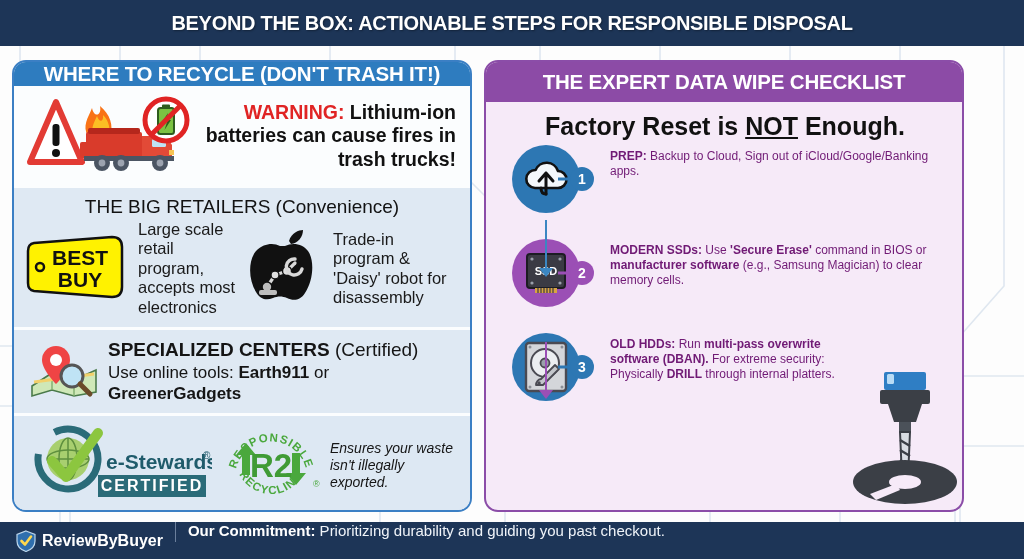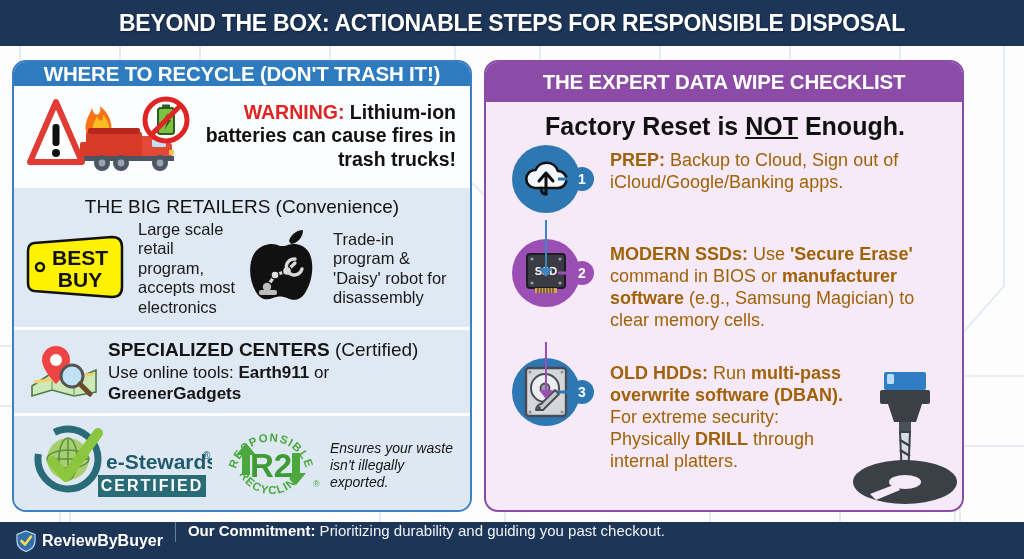--- a/index.html
+++ b/index.html
@@ -36,21 +36,21 @@
     width: 1024px;
     height: 46px;
     background: #1d3557;
     display: flex;
     align-items: center;
     justify-content: center;
     z-index: 5;
   }
   .top-header .title {
     color: #ffffff;
-    font-size: 23px;
+    font-size: 20px;
     font-weight: bold;
     letter-spacing: -0.3px;
     white-space: nowrap;
     text-shadow: 1px 1px 2px rgba(0,0,0,.35);
   }
 
   
   .panels {
     position: absolute;
     left: 0; top: 46px;
@@ -175,23 +175,23 @@
     width: 12px; height: 3px;
     transform: translateY(-50%);
   }
   .badge-blue { background: #2d77b3; }
   .badge-blue::before { background: #2d77b3; }
   .badge-purple { background: #9b4fb5; }
   .badge-purple::before { background: #9b4fb5; }
 
   .step-copy {
     flex: 1;
-    font-size: 18px;
+    font-size: 12px;
     line-height: 1.23;
-    color: #a16207;
+    color: #701a75;
     padding-top: 4px;
     padding-left: 16px;
   }
   .step-copy b { font-weight: bold; }
 
   .connector {
     position: absolute;
     width: 2px;
     background: #3b86c2;
     z-index: 1;

